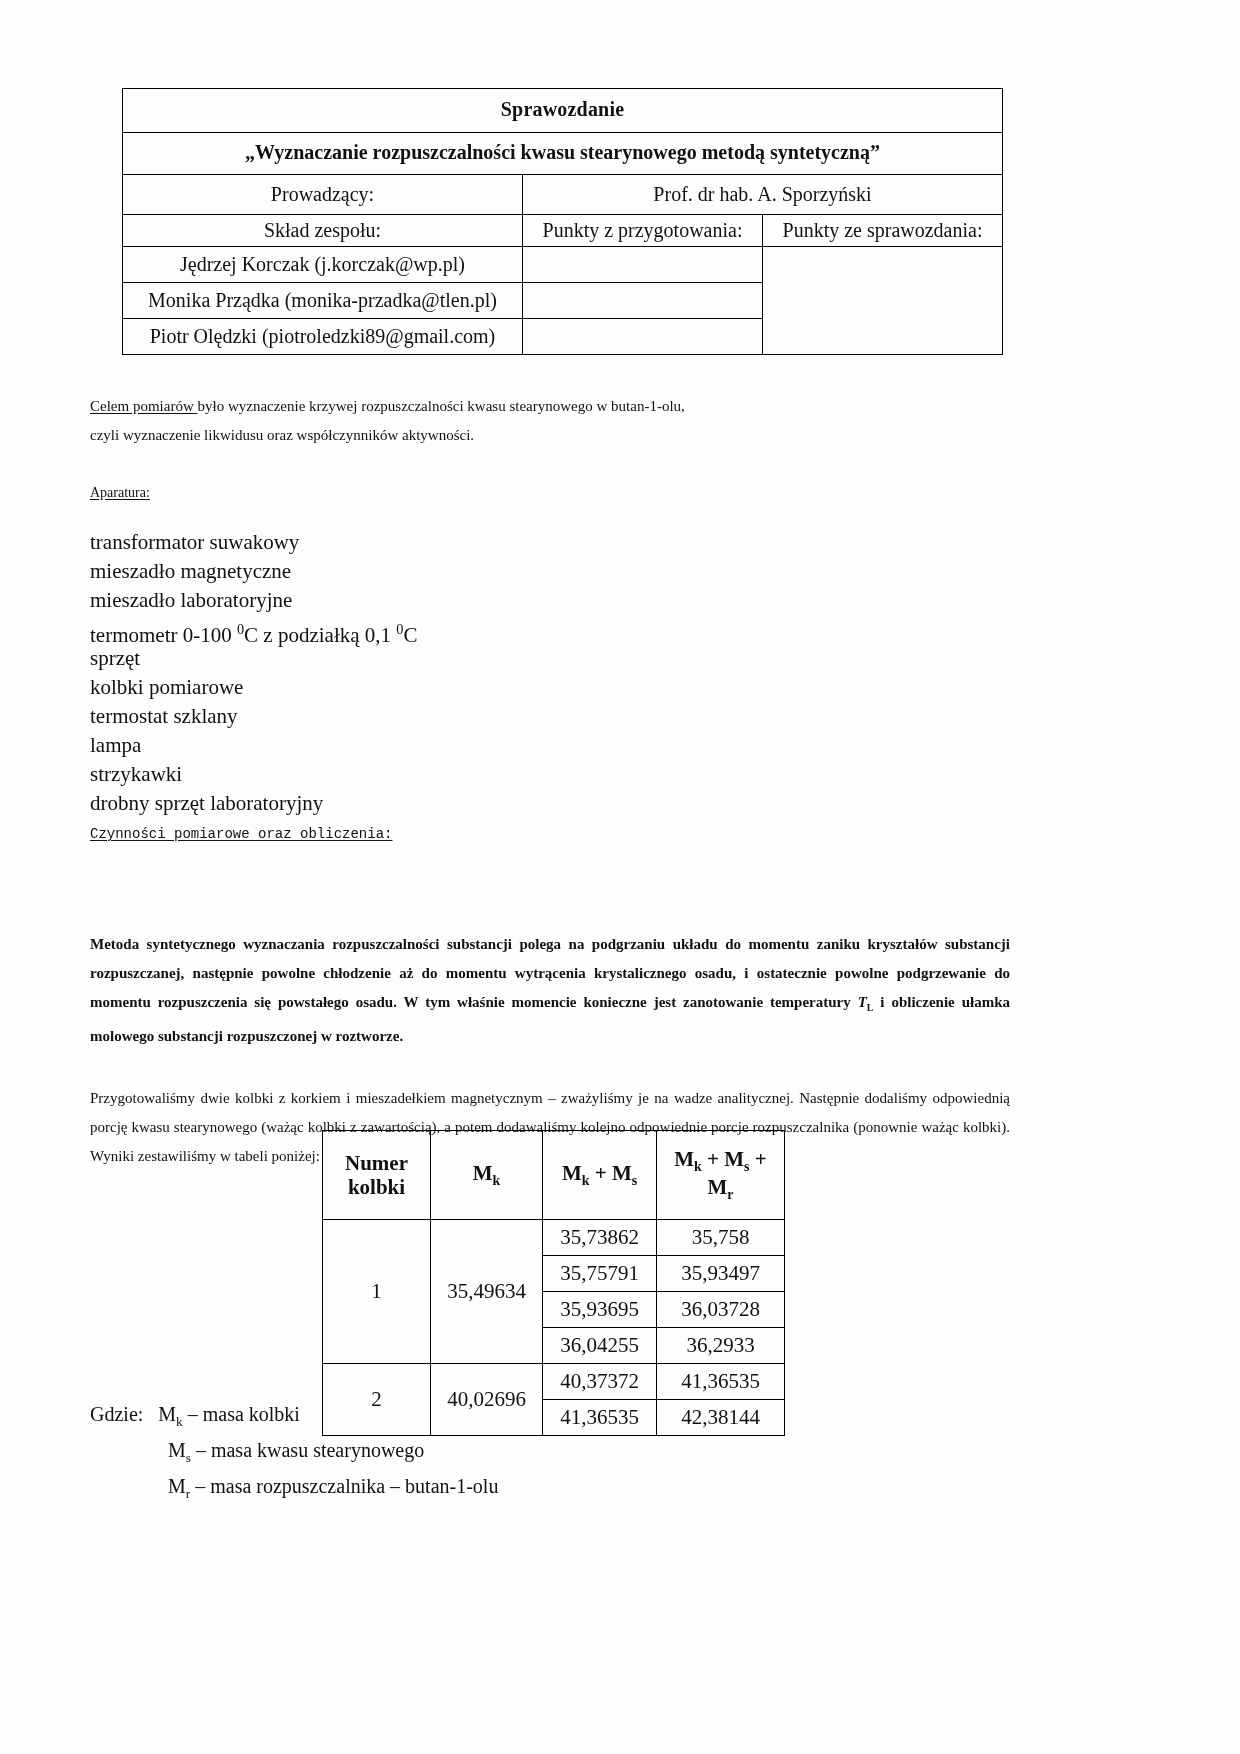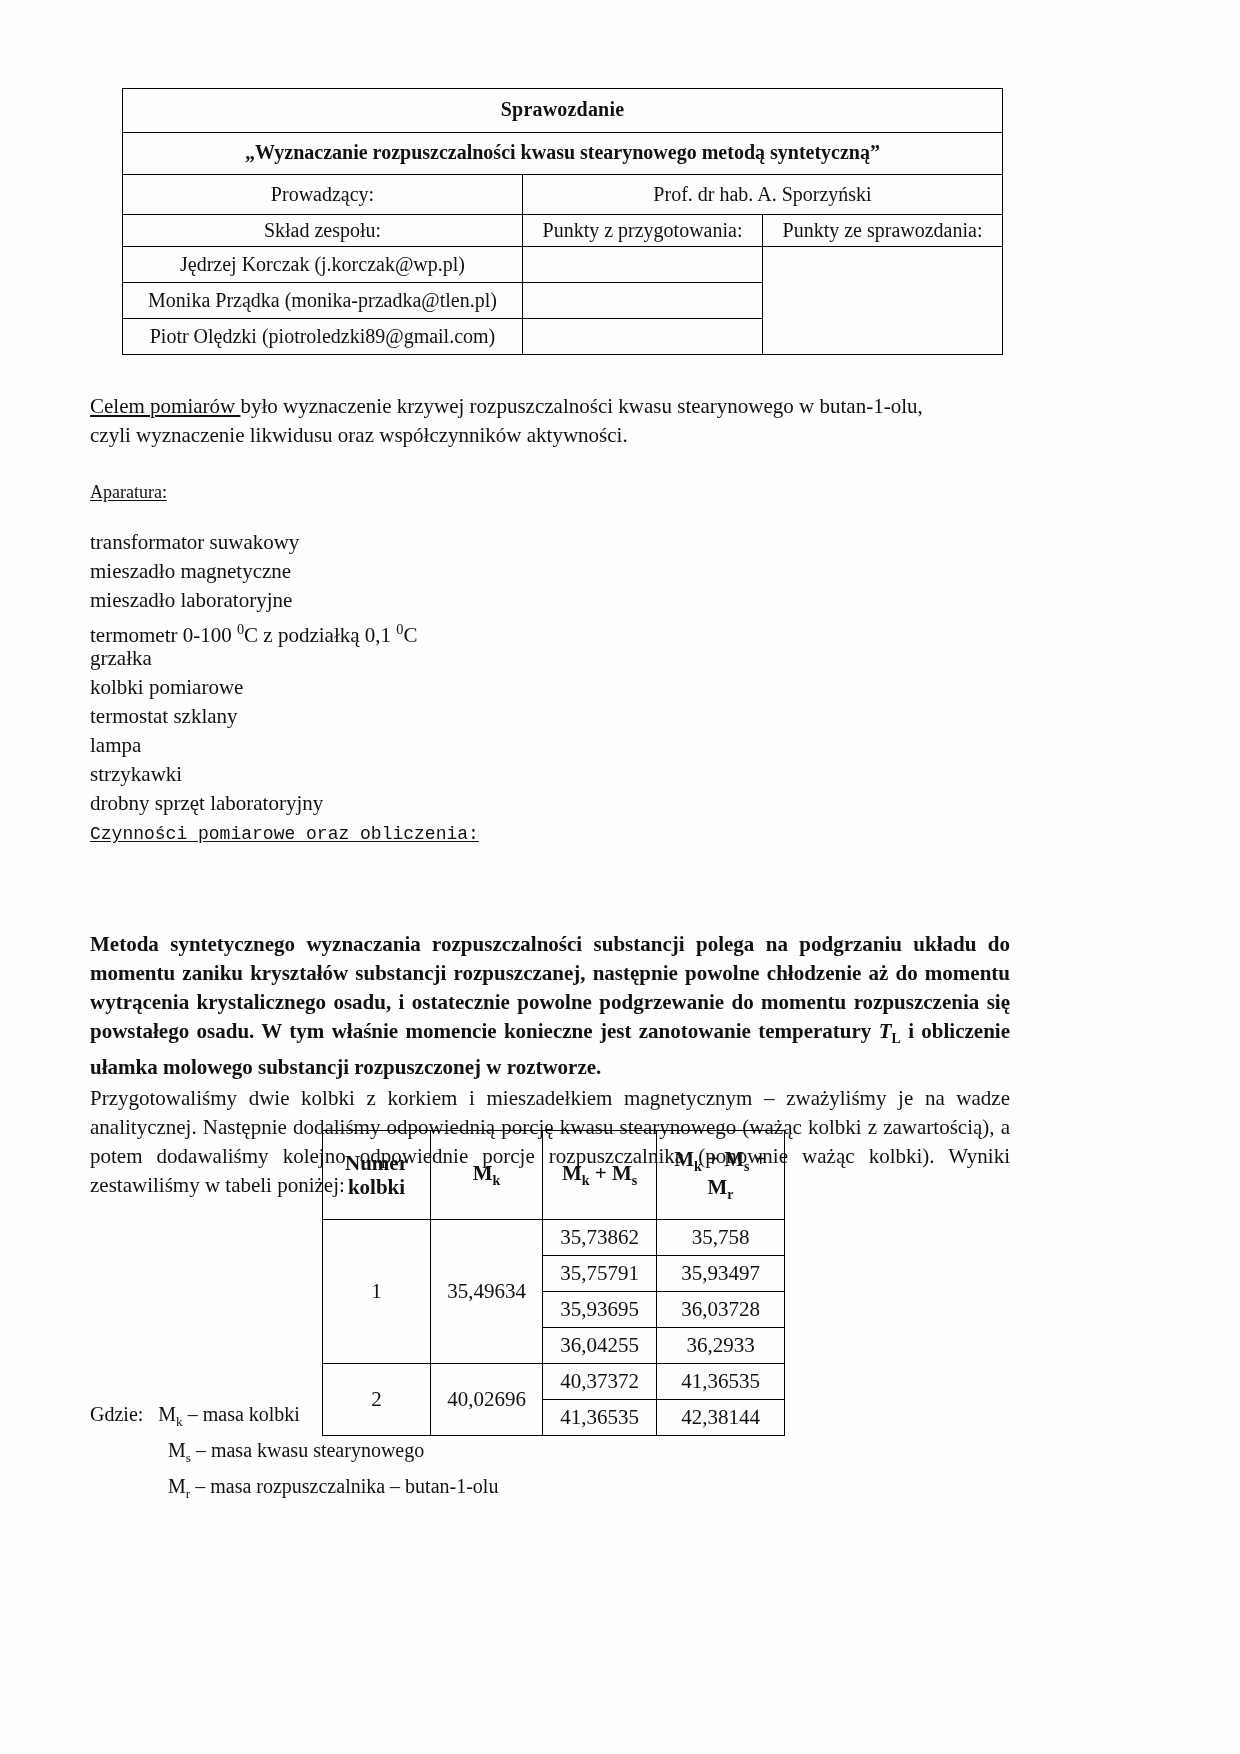--- a/index.html
+++ b/index.html
@@ -58,28 +58,28 @@
     font-size: 20px;
     text-align: center;
     padding: 6px 6px !important;
     margin-top: 44px;
   }
   .blank-cell { }
 
   
   .txt {
     position: absolute;
-    font-size: 18px;
+    font-size: 14px;
     line-height: 29px;
   }
   .para {
     position: absolute;
     left: 90px;
     width: 920px;
-    font-size: 21px;
+    font-size: 15px;
     line-height: 29px;
     text-align: justify;
   }
   .u-head {
     text-decoration: underline;
     text-underline-offset: 2px;
   }
   .underline-span { text-decoration: underline; text-underline-offset: 2px;}
   .list-line {
     position: absolute;
@@ -177,21 +177,21 @@
   </div>
 
   <div class="txt u-head" style="left:90px; top:478px; font-weight:normal;">Aparatura:</div>
 
   <div class="list-line" style="top:528px;">transformator suwakowy</div>
   <div class="list-line" style="top:557px;">mieszadło magnetyczne</div>
   <div class="list-line" style="top:586px;">mieszadło laboratoryjne</div>
   <div class="list-line" style="top:615px;">
     <span>termometr 0-100 </span><sup>0</sup><span>C z podziałką 0,1 </span><sup>0</sup><span>C</span>
   </div>
-  <div class="list-line" style="top:644px;">grzałka</div>
+  <div class="list-line" style="top:644px;">sprzęt</div>
   <div class="list-line" style="top:673px;">kolbki pomiarowe</div>
   <div class="list-line" style="top:702px;">termostat szklany</div>
   <div class="list-line" style="top:731px;">lampa</div>
   <div class="list-line" style="top:760px;">strzykawki</div>
   <div class="list-line" style="top:789px;">drobny sprzęt laboratoryjny</div>
 
   <div class="txt u-head" style="left:90px; top:820px;font-family:Liberation Mono, monospace;">Czynności pomiarowe oraz obliczenia:</div>
 
   <div class="para" style="top:930px;font-weight:bold;">
     <span>Metoda syntetycznego wyznaczania rozpuszczalności substancji polega na podgrzaniu układu do momentu zaniku kryształów substancji rozpuszczanej, następnie powolne chłodzenie aż do momentu wytrącenia krystalicznego osadu, i ostatecznie powolne podgrzewanie  do momentu rozpuszczenia się powstałego osadu. W tym właśnie momencie konieczne jest zanotowanie temperatury </span><i>T</i><sub>L</sub><span> i obliczenie ułamka molowego substancji  rozpuszczonej w roztworze.</span>

